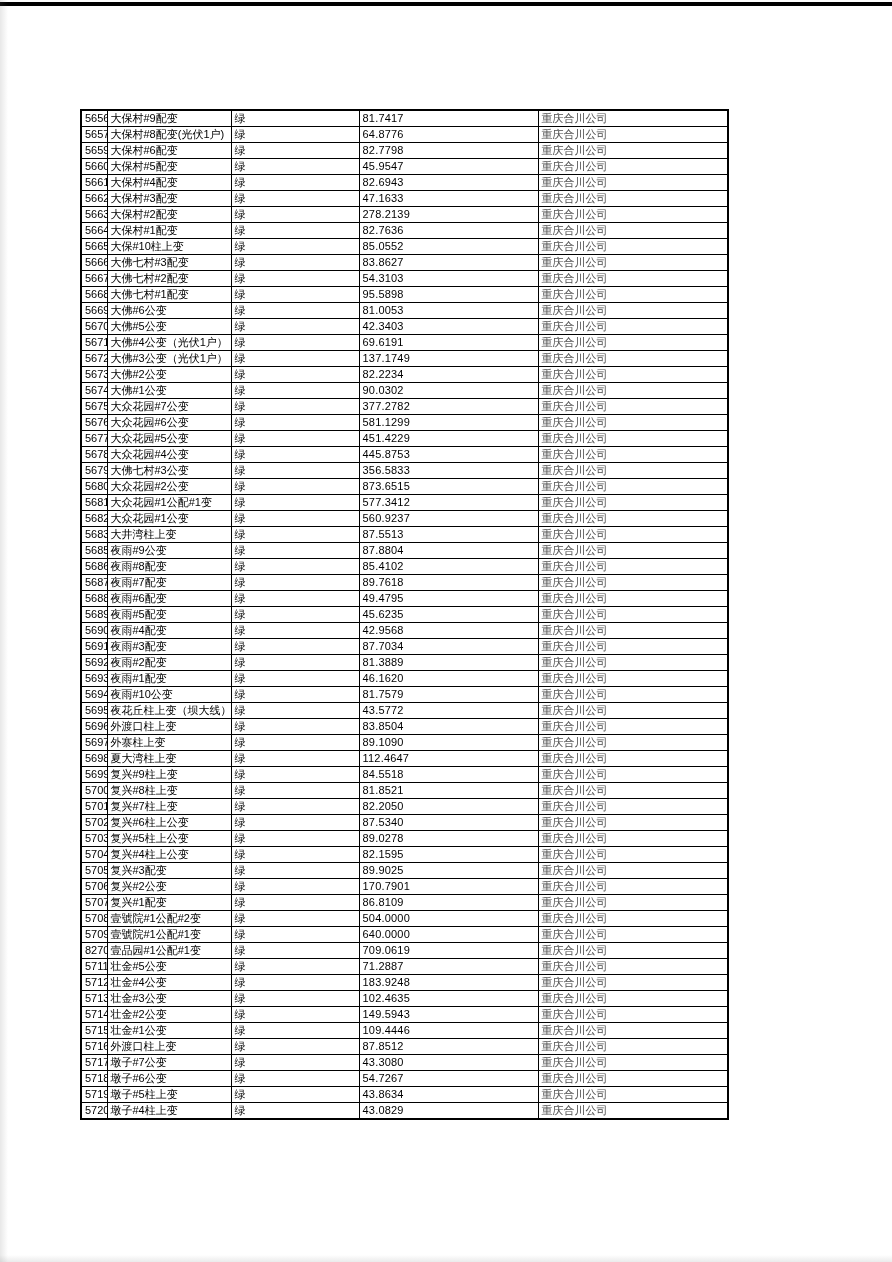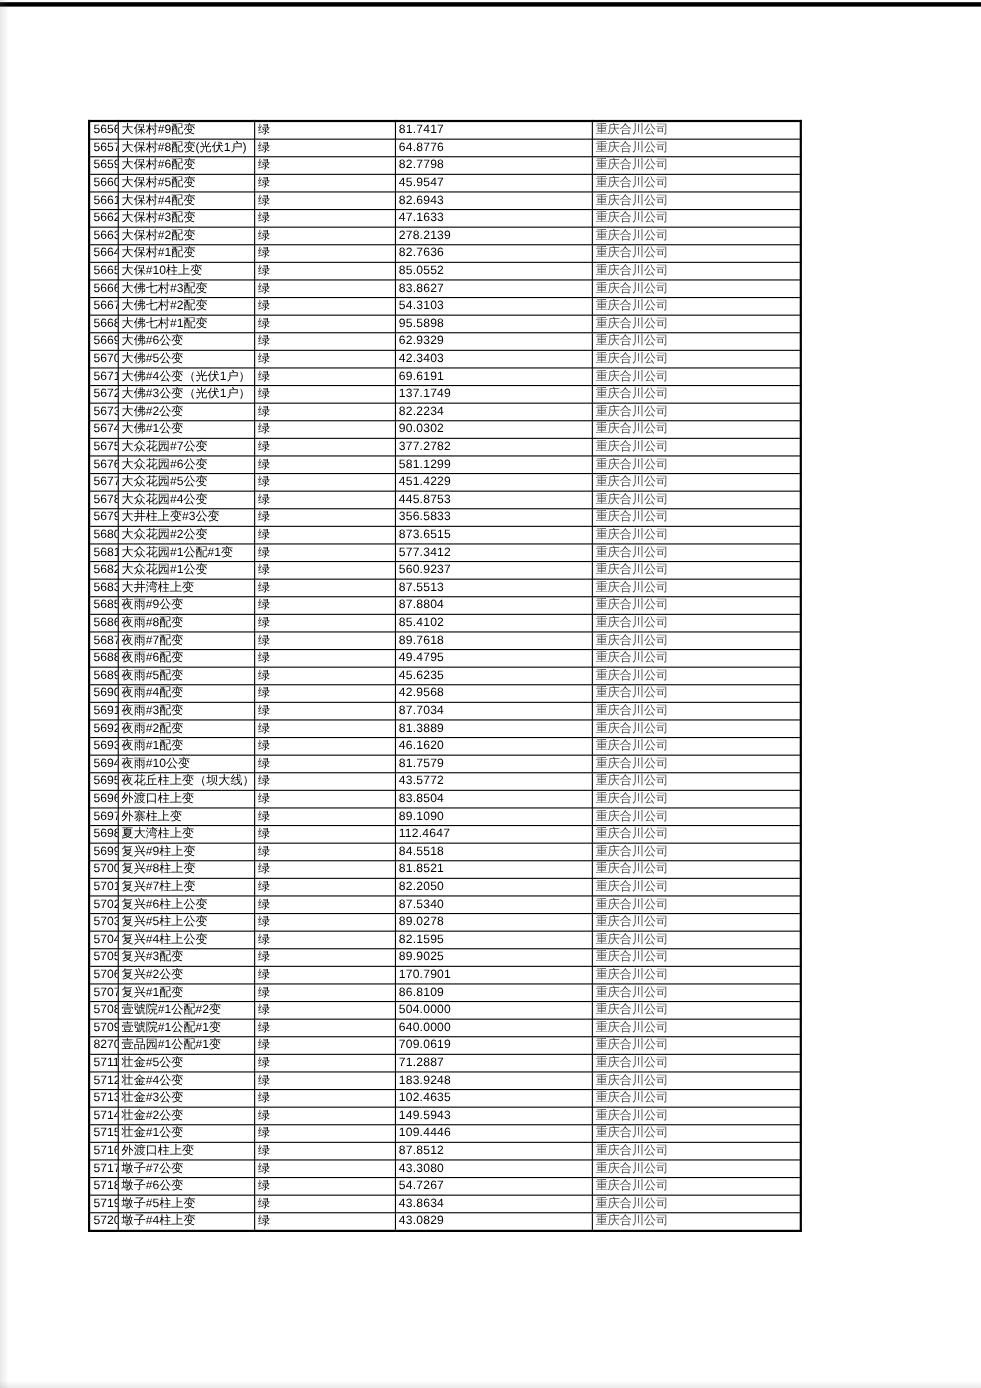--- a/index.html
+++ b/index.html
@@ -170,21 +170,21 @@
         <td class="">5668</td>
         <td class="">大佛七村#1配变</td>
         <td class="">绿</td>
         <td class="value-cell">95.5898</td>
         <td class="company-cell">重庆合川公司</td>
       </tr>
       <tr>
         <td class="">5669</td>
         <td class="">大佛#6公变</td>
         <td class="">绿</td>
-        <td class="value-cell">62.9329</td>
+        <td class="value-cell">81.0053</td>
         <td class="company-cell">重庆合川公司</td>
       </tr>
       <tr>
         <td class="">5670</td>
         <td class="">大佛#5公变</td>
         <td class="">绿</td>
         <td class="value-cell">42.3403</td>
         <td class="company-cell">重庆合川公司</td>
       </tr>
       <tr>
@@ -238,21 +238,21 @@
       </tr>
       <tr>
         <td class="">5678</td>
         <td class="">大众花园#4公变</td>
         <td class="">绿</td>
         <td class="value-cell">445.8753</td>
         <td class="company-cell">重庆合川公司</td>
       </tr>
       <tr>
         <td class="">5679</td>
-        <td class="">大井柱上变#3公变</td>
+        <td class="">大佛七村#3公变</td>
         <td class="">绿</td>
         <td class="value-cell">356.5833</td>
         <td class="company-cell">重庆合川公司</td>
       </tr>
       <tr>
         <td class="">5680</td>
         <td class="">大众花园#2公变</td>
         <td class="">绿</td>
         <td class="value-cell">873.6515</td>
         <td class="company-cell">重庆合川公司</td>

